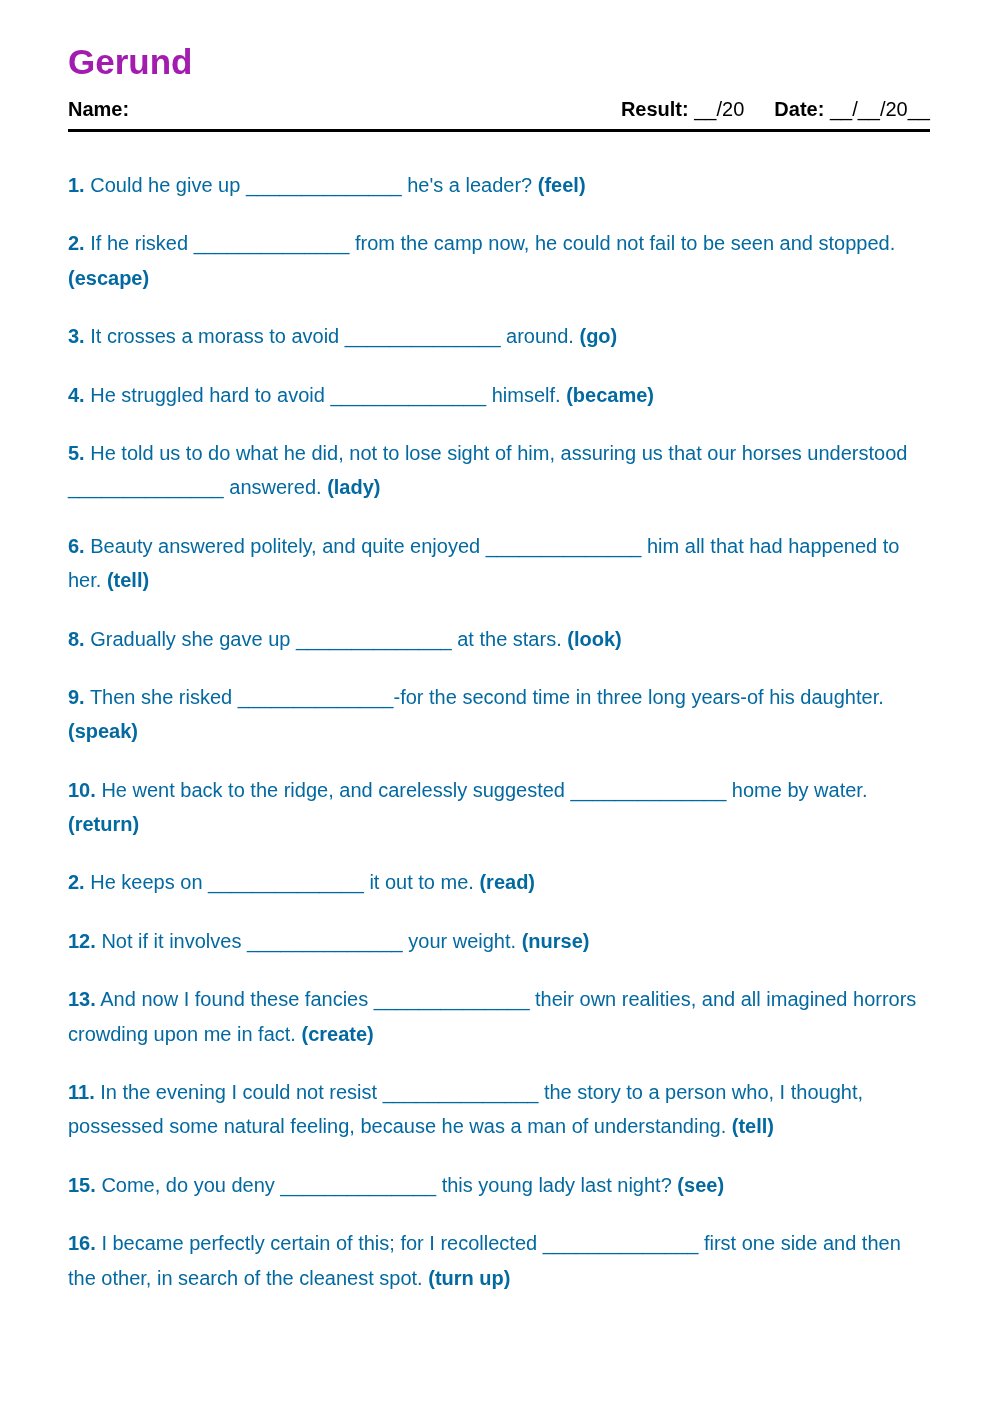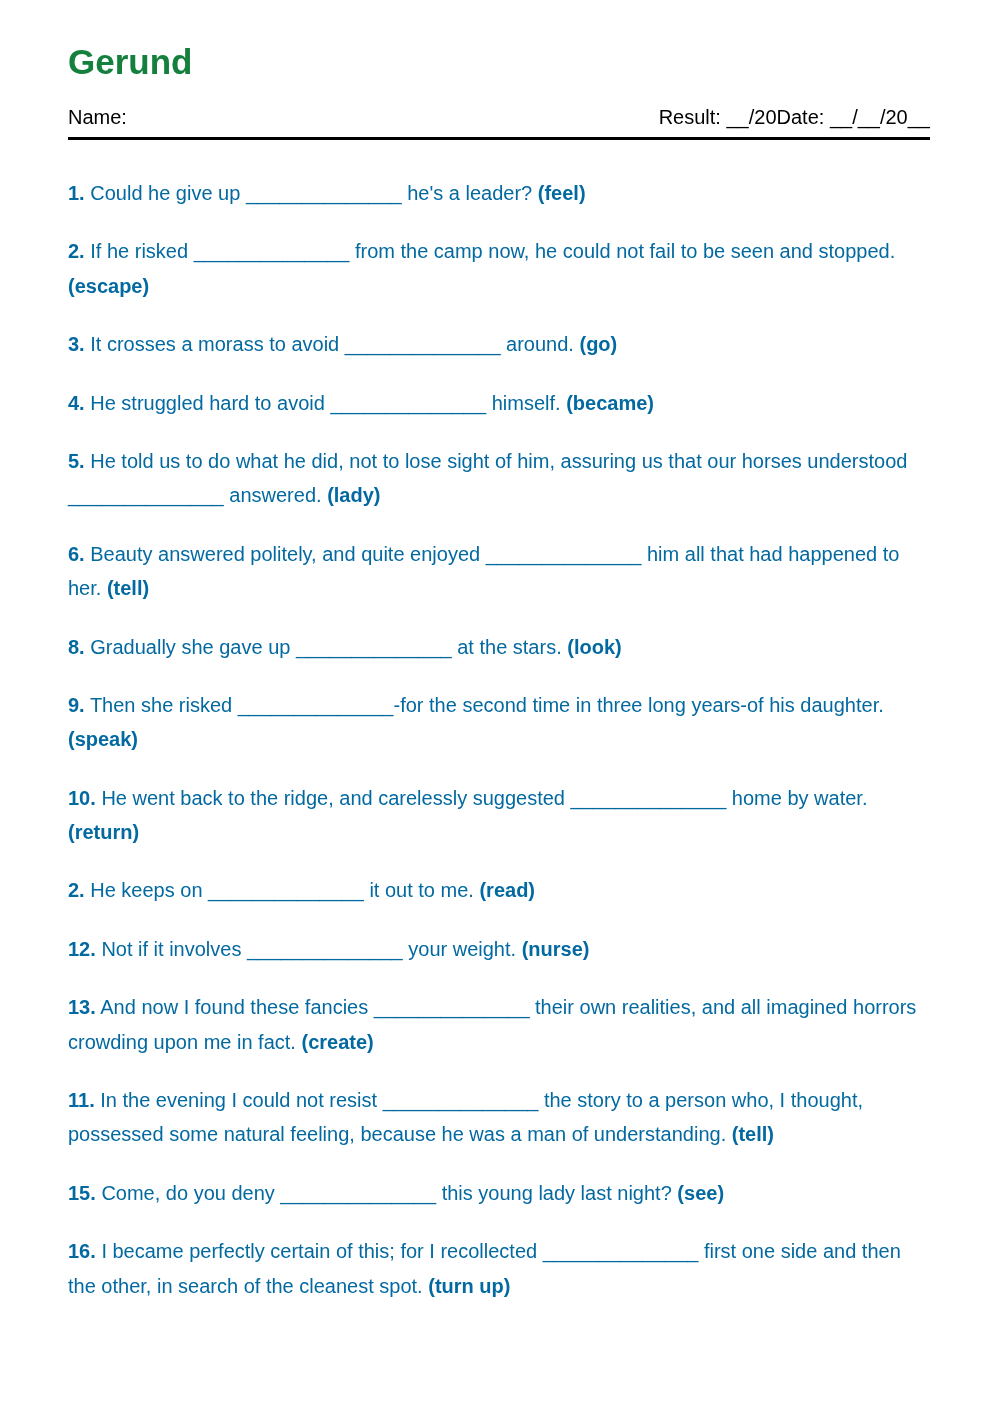--- a/index.html
+++ b/index.html
@@ -13,39 +13,39 @@
     box-sizing: border-box;
     padding: 42px 70px 40px 68px;
     background: #ffffff;
     color: #000000;
     font-family: "Liberation Sans", sans-serif;
   }
   .title {
     font-size: 35px;
     font-weight: 700;
     margin: 0 0 16px 0;
-    color: #15803d;
+    color: #a21caf;
   }
   .header-row {
     display: flex;
     justify-content: space-between;
     align-items: baseline;
     border-bottom: 3px solid #000000;
     padding-bottom: 8px;
     font-size: 20px;
     margin-bottom: 30px;
   }
   .header-left b,
   .header-right b {
-    font-weight: 400;
+    font-weight: 700;
   }
   .header-right {
     display: flex;
+    gap: 30px;
     white-space: nowrap;
-    margin-top: 8px;
   }
   .exercises {
     margin-top: 36px;
   }
   .item {
     font-size: 20px;
     line-height: 1.72;
     margin: 0 0 24px 0;
     color: #0369a1;
   }

